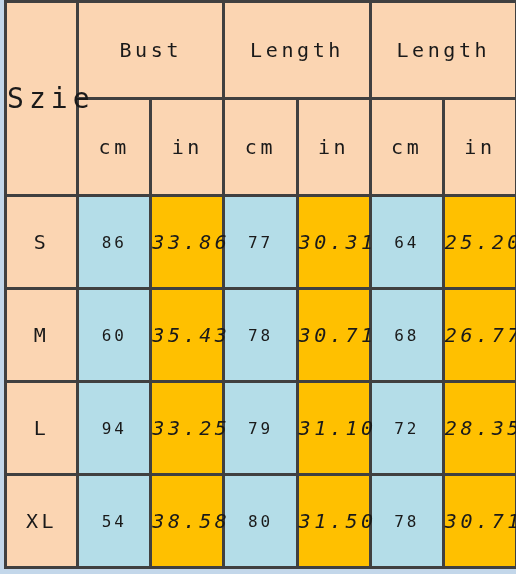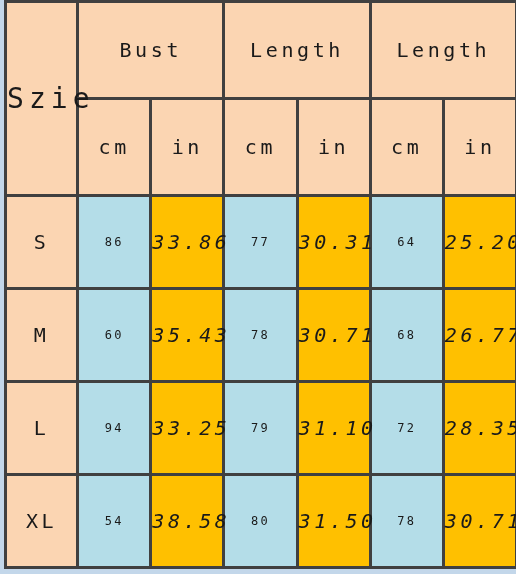--- a/index.html
+++ b/index.html
@@ -62,21 +62,21 @@
 
   
   tr.head-top    td { height: 94px; }
   tr.head-units  td { height: 94px; }
   tr.data-row    td { height: 90px; }
 
   
   .group-label { font-size: 20px; }
   .unit-label  { font-size: 20px; }
   .size-label  { font-size: 20px; }
-  .val-cm      { font-size: 12px; }
+  .val-cm      { font-size: 16px; }
   .val-in      { font-size: 20px; }
   .corner-label{ font-size: 28px; }
 </style>
 </head>
 <body>
 
 <div id="page-root">
   <div id="chart-wrap">
 
     <table class="size-chart">

